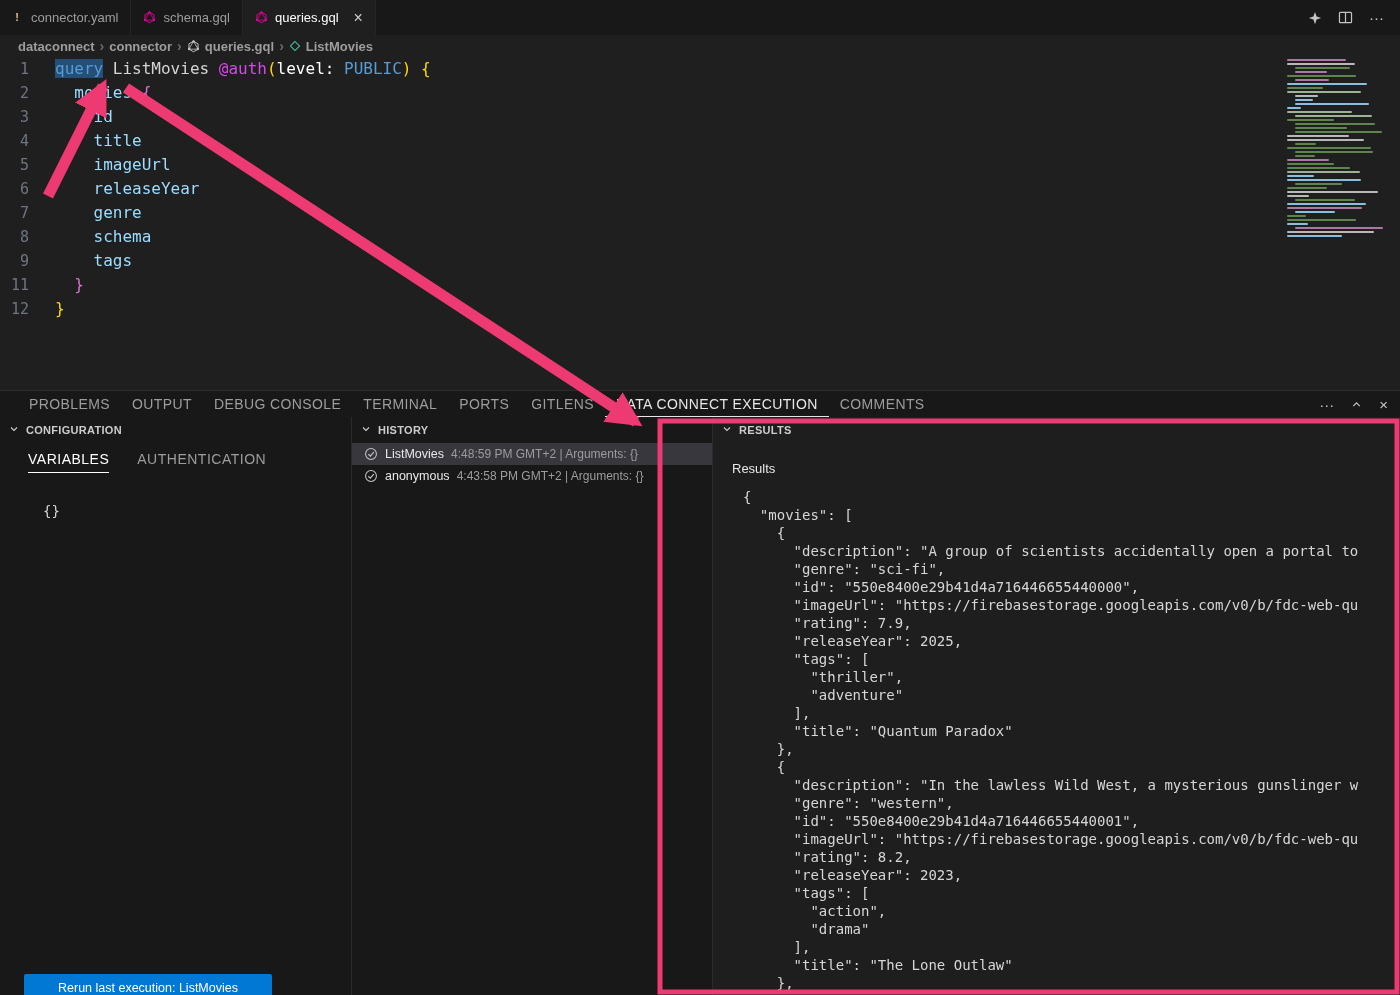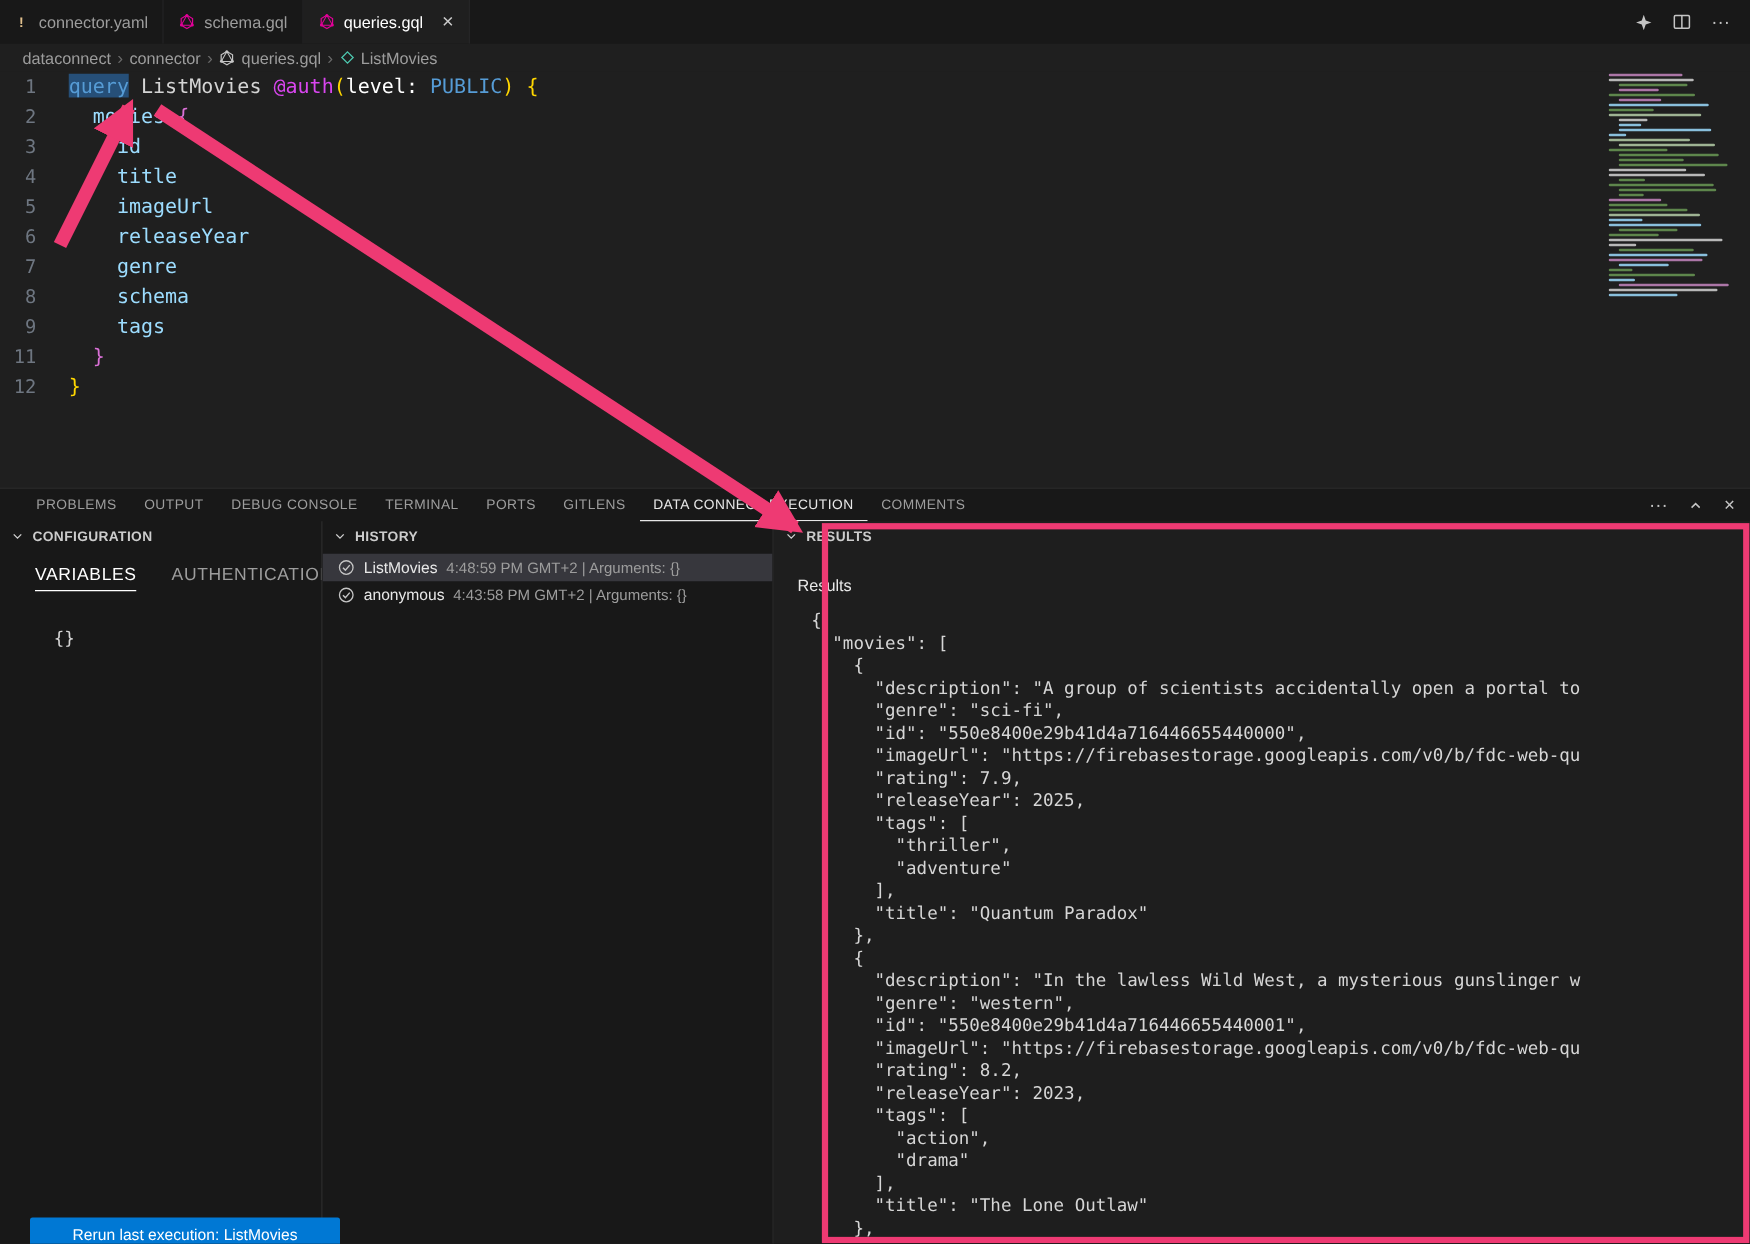--- a/index.html
+++ b/index.html
@@ -11,21 +11,21 @@
   .tabbar { position:absolute; top:0; left:0; right:0; height:35px; background:#181818; display:flex; align-items:stretch; }
   .tabs { display:flex; }
   .tab { display:flex; align-items:center; gap:7px; padding:0 12px; font-size:13px; color:#9d9d9d; background:#181818; border-right:1px solid #252526; cursor:pointer; }
   .tab.active { background:#1f1f1f; color:#ffffff; }
   .tabicon { display:flex; align-items:center; font-weight:bold; font-size:13px; }
   .tabclose { margin-left:8px; color:#cccccc; font-size:16px; line-height:1; }
   .tabbar-actions { margin-left:auto; display:flex; align-items:center; gap:16px; padding-right:16px; color:#c5c5c5; font-size:15px; }
   .tabbar-actions .icon { display:flex; align-items:center; cursor:pointer; }
 
   
-  .breadcrumb { position:absolute; top:35px; left:0; right:0; height:22px; background:#1f1f1f; display:flex; align-items:center; padding-left:18px; font-size:13px; color:#9d9d9d; }
+  .breadcrumb { position:absolute; top:35px; left:0; right:0; height:22px; background:#1f1f1f; display:flex; align-items:center; padding-left:18px; font-size:13px; color:#9d9d9d;font-weight:bold; }
   .bc-item { display:flex; align-items:center; gap:5px; cursor:pointer; }
   .bc-sep { color:#6a6a6a; margin:0 5px; font-size:14px; }
   .bc-icon { display:flex; align-items:center; }
 
   
   .editor { position:absolute; top:57px; left:0; right:0; height:333px; background:#1f1f1f; overflow:hidden; }
   .codelens { padding-left:84px; height:21px; display:flex; align-items:center; gap:6px; font-size:12px; color:#999999; }
   .cl-link { display:flex; align-items:center; gap:4px; cursor:pointer; }
   .cl-sep { color:#777; margin:0 2px; }
   .codeline { display:flex; height:24px; line-height:24px; font-family:"DejaVu Sans Mono", monospace; font-size:16px; }
@@ -40,27 +40,27 @@
   .tok.p2 { color:#da70d6; }
   .tok.field { color:#9cdcfe; }
   .tok.sel { background:var(--sel); }
   .minimap { position:absolute; top:2px; right:3px; width:112px; display:flex; flex-direction:column; gap:2px; }
   .mmbar { height:2px; border-radius:1px; opacity:.85; }
 
   
   .panel { position:absolute; top:390px; left:0; right:0; bottom:0; background:#181818; border-top:1px solid #2b2b2b; }
   .panel-tabs-row { height:26px; display:flex; align-items:center; padding:0 12px 0 18px; }
   .panel-tabs { display:flex; height:100%; }
-  .ptab { padding:0 11px; display:flex; align-items:center; font-size:11px; letter-spacing:.4px; color:#9d9d9d; cursor:pointer; border-bottom:1px solid transparent; white-space:nowrap; }
+  .ptab { padding:0 11px; display:flex; align-items:center; font-size:14px; letter-spacing:.4px; color:#9d9d9d; cursor:pointer; border-bottom:1px solid transparent; white-space:nowrap; }
   .ptab.active { color:#e7e7e7; border-bottom-color:#e7e7e7; }
   .panel-actions { margin-left:auto; display:flex; align-items:center; gap:16px; color:#c5c5c5; font-size:15px; }
   .panel-actions .icon { display:flex; align-items:center; cursor:pointer; }
   .panel-body { position:absolute; top:26px; left:0; right:0; bottom:0; display:flex; }
   .col { position:relative; overflow:hidden; }
-  .col.config { width:258px; border-right:1px solid #2b2b2b; }
+  .col.config { width:352px; border-right:1px solid #2b2b2b; }
   .col.history { width:361px; border-right:1px solid #2b2b2b; }
   .col.results { flex:1; background:#1e1e1e; }
   .sec-header { height:26px; display:flex; align-items:center; gap:6px; padding-left:8px; font-size:11px; font-weight:bold; color:#cccccc; letter-spacing:.3px; }
   .cfg-tabs { display:flex; gap:28px; padding-left:28px; margin-top:8px; }
   .cfg-tab { font-size:14px; letter-spacing:.5px; color:#9d9d9d; padding-bottom:5px; border-bottom:1px solid transparent; cursor:pointer; }
   .cfg-tab.active { color:#ffffff; border-bottom-color:#ffffff; }
   .cfg-value { margin:30px 0 0 43px; font-family:"DejaVu Sans Mono", monospace; font-size:14px; color:#d4d4d4; }
   .hrow { height:22px; display:flex; align-items:center; gap:7px; padding-left:12px; font-size:12px; cursor:pointer; white-space:nowrap; }
   .hrow.selected { background:#37373d; }
   .hcheck { display:flex; align-items:center; }

